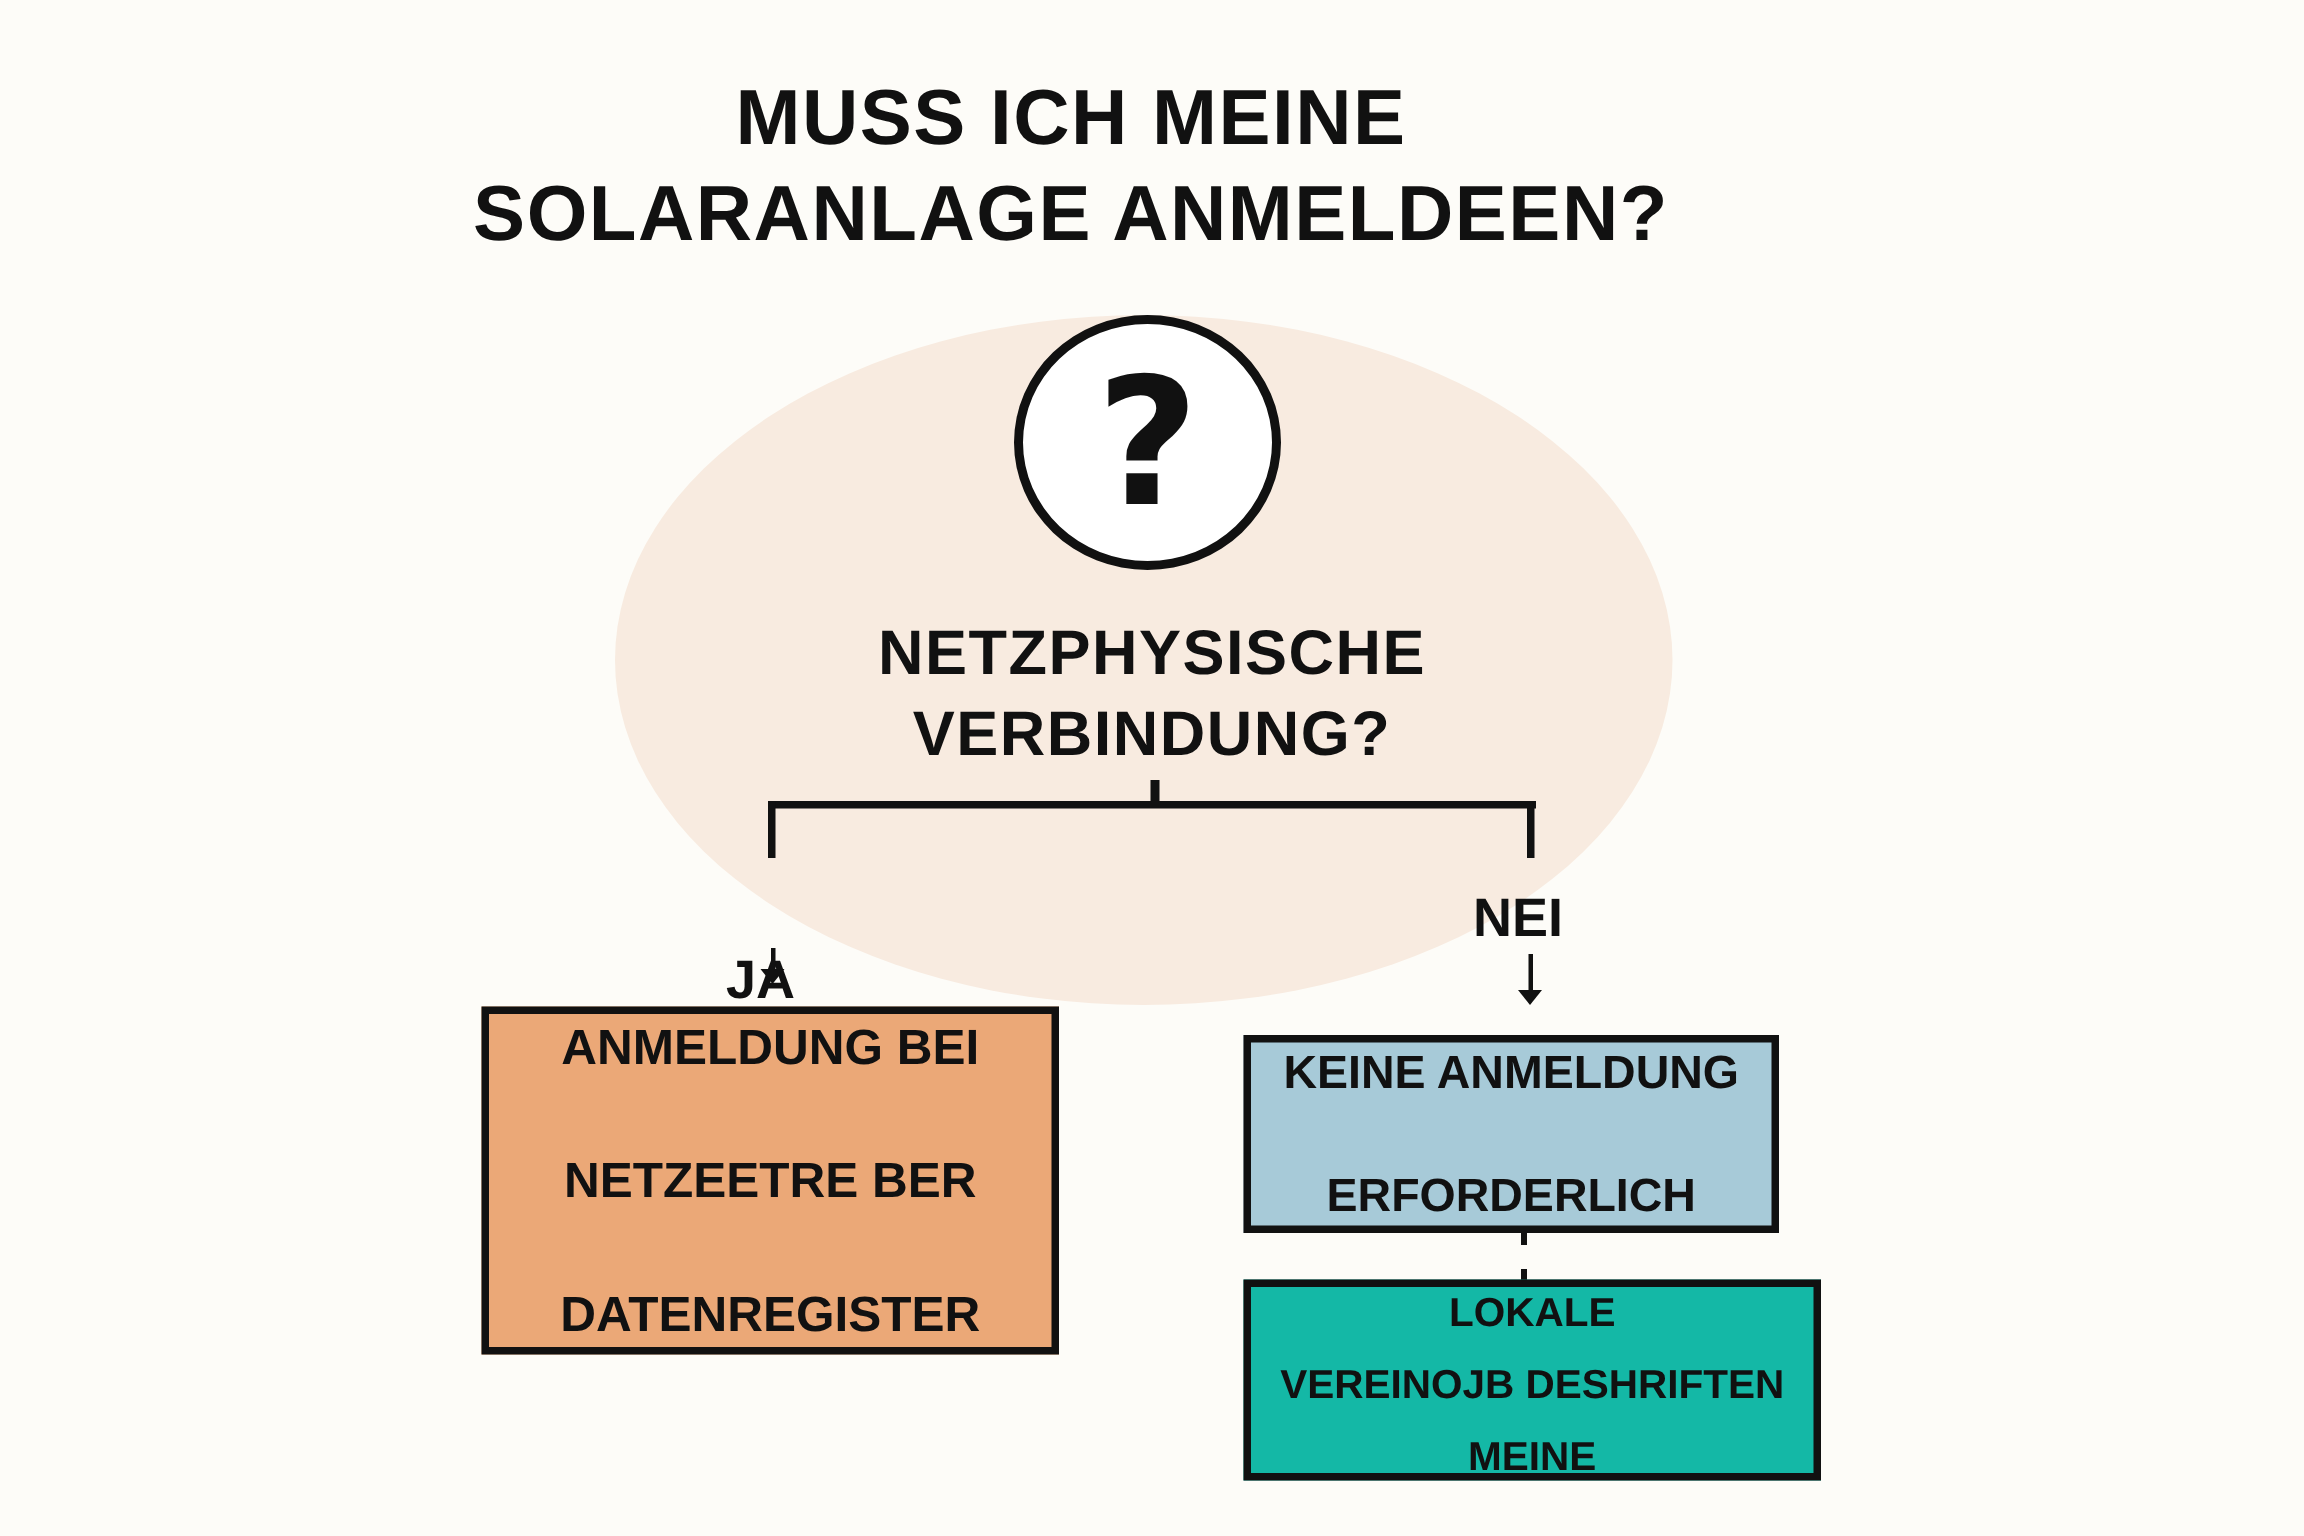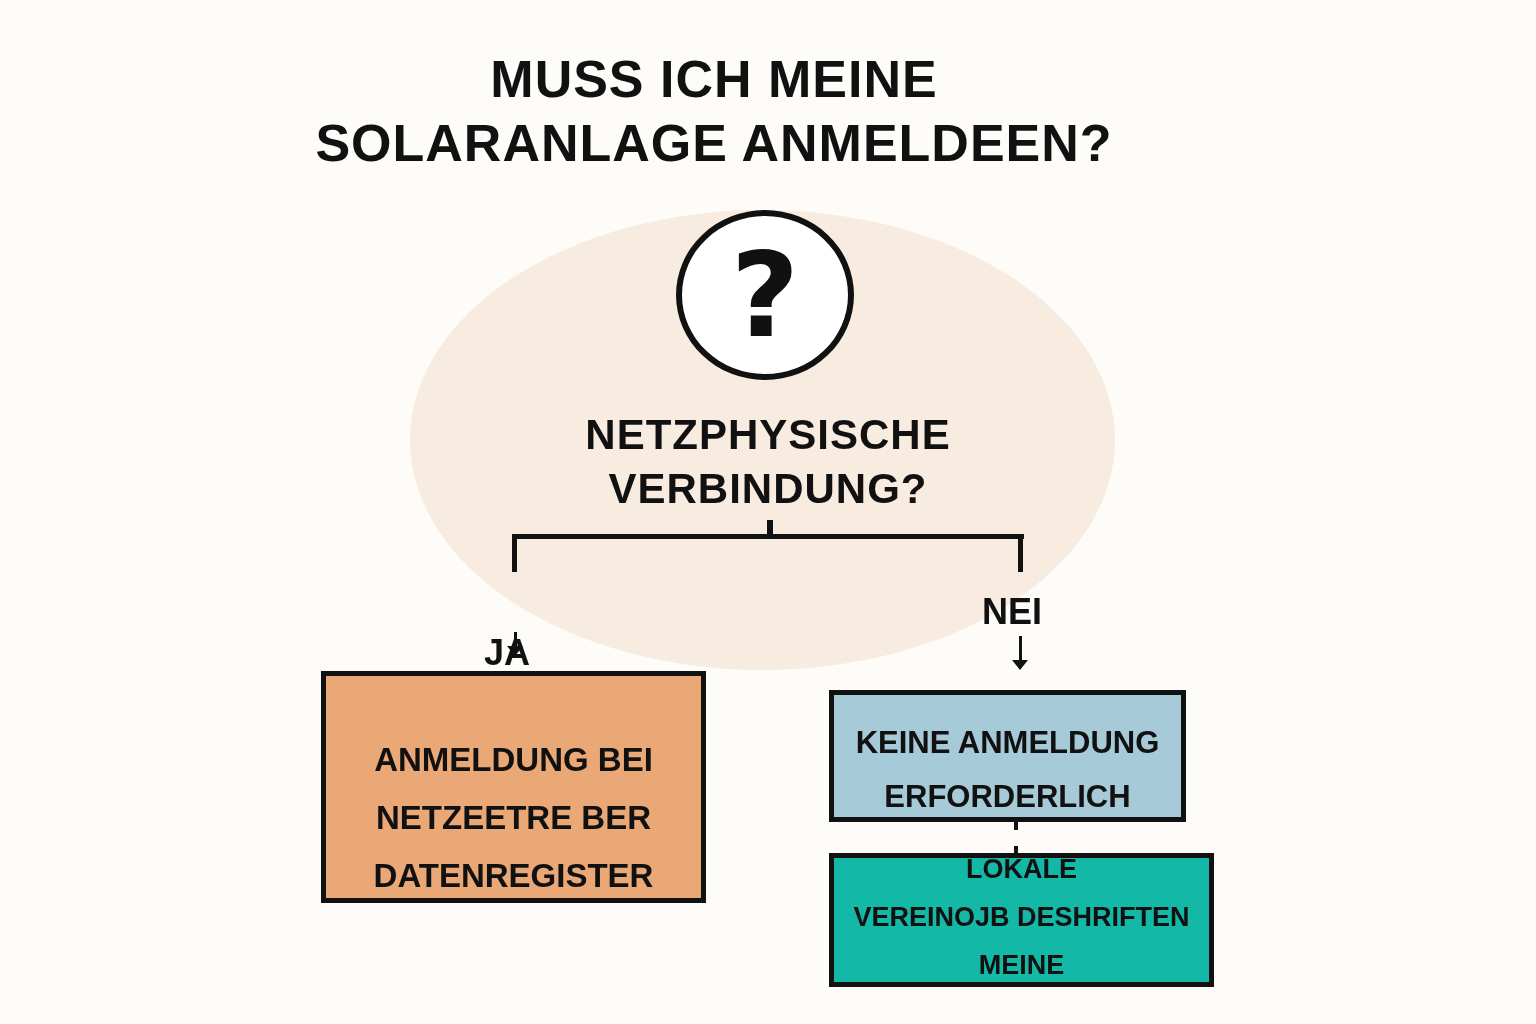--- a/index.html
+++ b/index.html
@@ -34,21 +34,21 @@
   #q1 { top: 408px; }
   #q2 { top: 462px; }
   .line { background: #111; }
   .branch-label { font-weight: bold; font-size: 36px; line-height: 40px; }
   .arrow-head {
     width: 0; height: 0; border-left: 8px solid transparent; border-right: 8px solid transparent;
     border-top: 10px solid #111;
   }
   .box {
     border: 5px solid #111; box-sizing: border-box;
-    display: flex; flex-direction: column; align-items: center; justify-content: flex-end;
+    display: flex; flex-direction: column; align-items: center; justify-content: space-between;
     text-align: center; font-weight: bold; gap: 14px;
   }
   .box-yes { left: 321px; top: 671px; width: 385px; height: 232px; background: #eba877; font-size: 33px; line-height: 44px; }
   .box-no { left: 829px; top: 690px; width: 357px; height: 132px; background: #a7cad8; font-size: 31px; line-height: 40px; }
   .box-local { left: 829px; top: 853px; width: 385px; height: 134px; background: #14b8a6; font-size: 27px; line-height: 34px; }
 </style>
 </head>
 <body>
 
 <div class="abs blob"></div>

